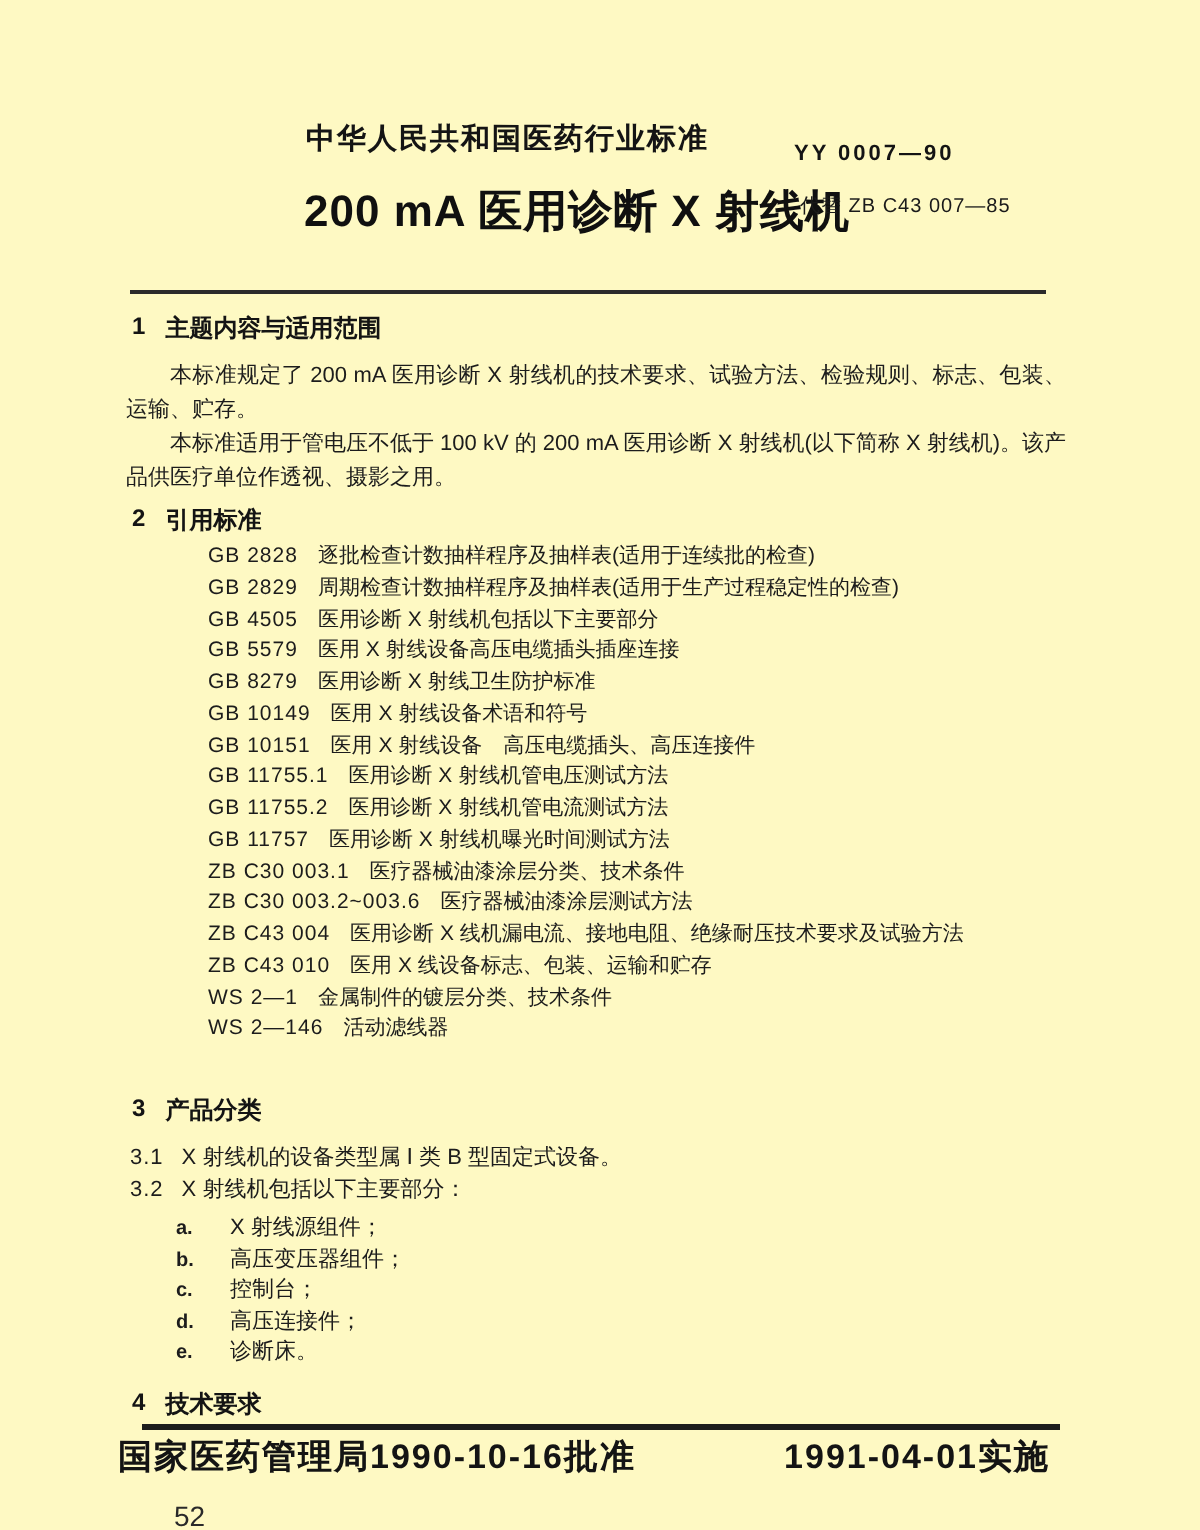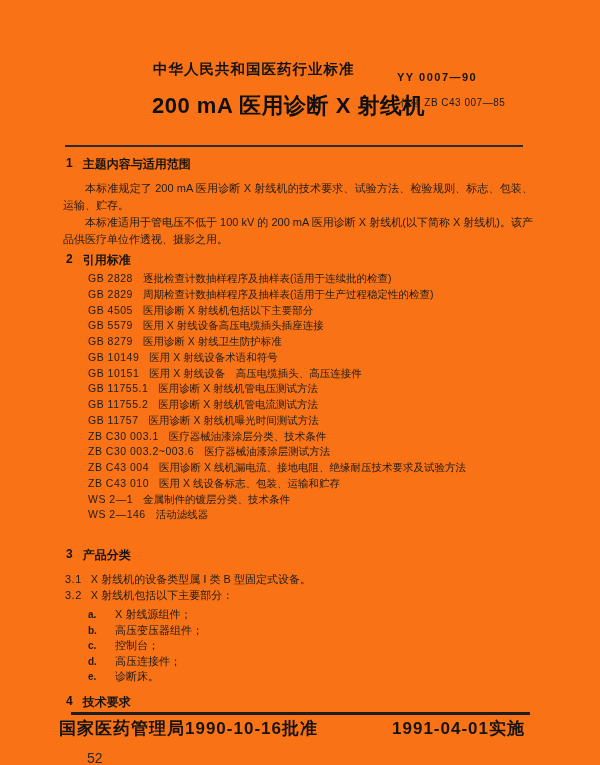--- a/index.html
+++ b/index.html
@@ -4,21 +4,21 @@
 <style>
   html, body { margin:0; padding:0; }
   body {
     width:600px; height:765px;
     background:#e9e9e6;
     font-family:"Liberation Sans", sans-serif;
   }
   .page {
     position:relative;
     width:600px; height:765px;
-    background:#f97316;
+    background:#fef9c3;
     color:#1f1f1f;
     overflow:hidden;
   }
   
   .org-line {
     position:absolute; top:60px; left:153px;
     font-size:14.5px; font-weight:bold; letter-spacing:1px; color:#141414;
     white-space:nowrap;
   }
   .std-no {
@@ -54,21 +54,21 @@
   .s4 { top:694px; }
   
   .paras {
     position:absolute; top:180px; left:63px; width:470px;
     font-size:11px; line-height:17px; color:#1c1c1c;
     text-align:justify;
   }
   .paras p { margin:0; text-indent:22px; }
   
   .refs {
-    position:absolute; top:271px; left:88px; width:444px;
+    position:absolute; top:271px; left:104px; width:444px;
     font-size:10.5px; line-height:15.75px; color:#1c1c1c;
   }
   .ref-row { white-space:nowrap; }
   .ref-code { margin-right:10px; letter-spacing:0.5px; }
   
   .cls-items {
     position:absolute; top:571px; left:65px; width:470px;
     font-size:11px; line-height:16px; color:#1c1c1c;
   }
   .cls-row { display:flex; white-space:nowrap; }

